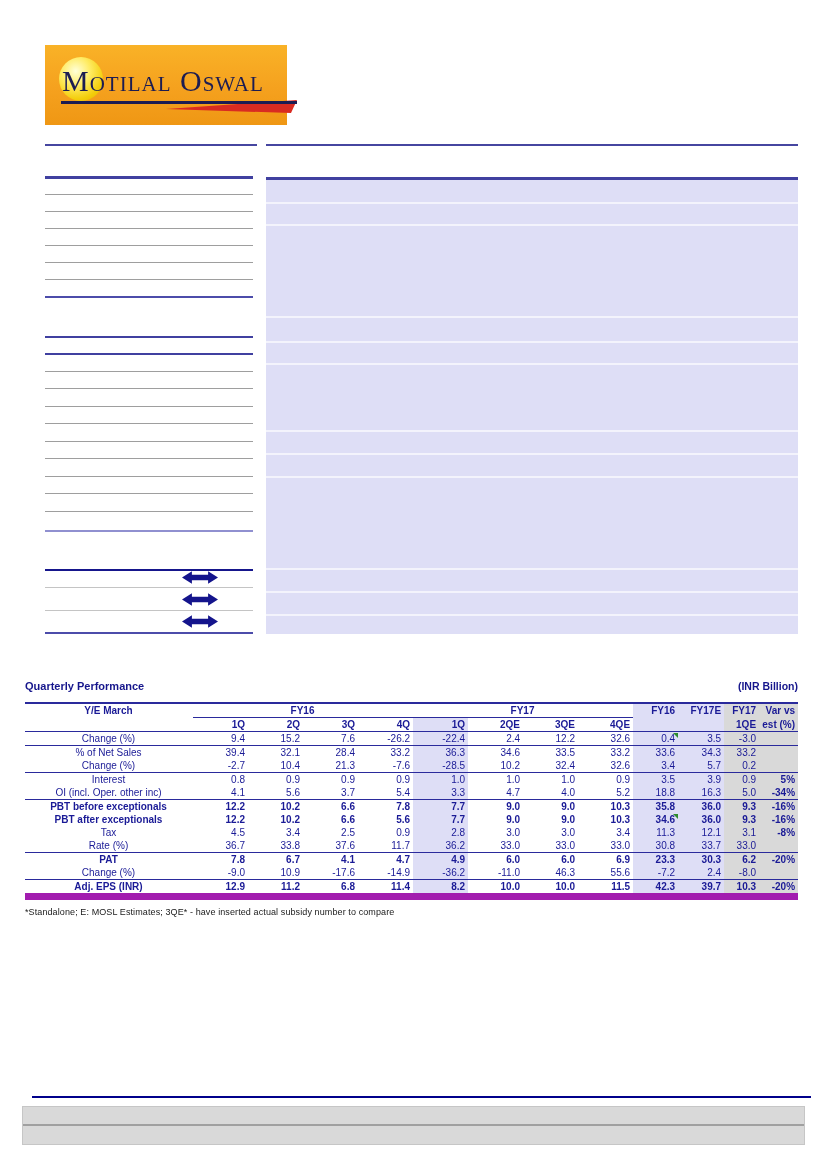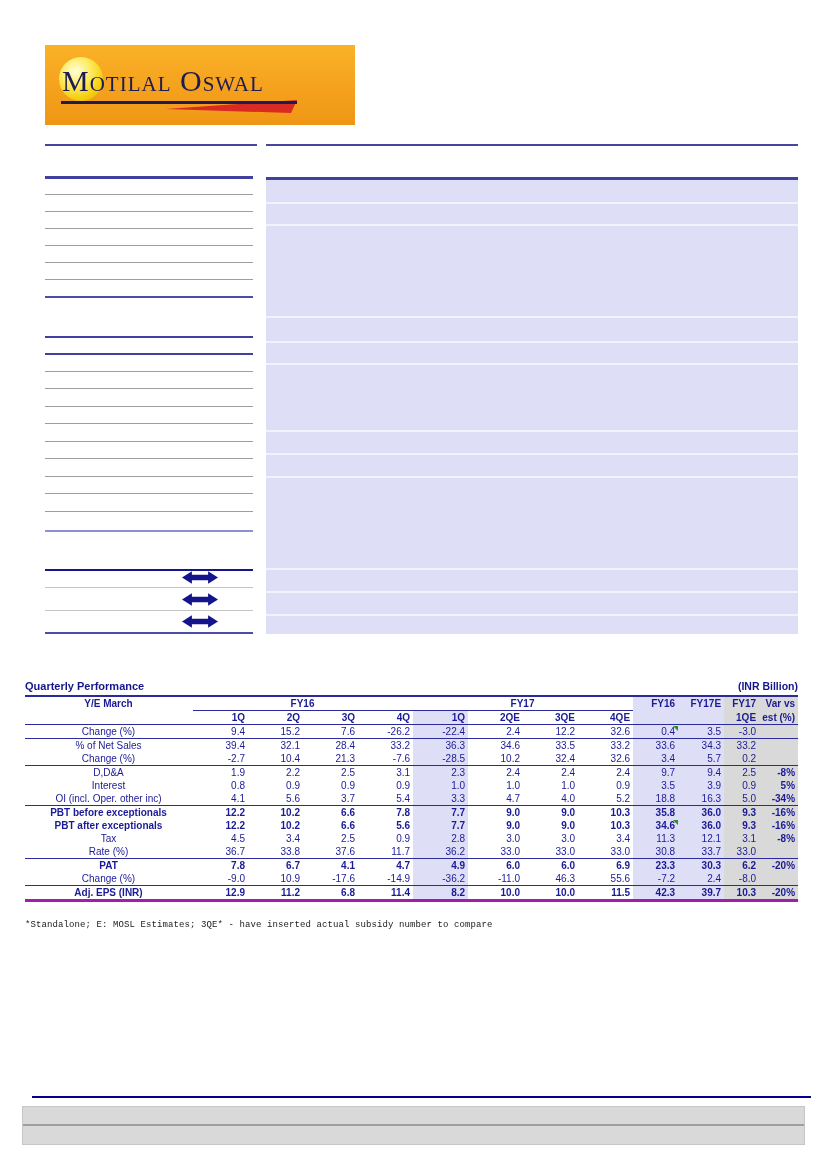--- a/index.html
+++ b/index.html
@@ -1,59 +1,59 @@
 <!DOCTYPE html>
 <html><head>
 <meta charset="utf-8">
 <style>
   html,body{margin:0;padding:0;background:#fff;}
   .page{position:relative;width:827px;height:1169px;background:#ffffff;overflow:hidden;
         font-family:"Liberation Sans",sans-serif;}
 
   
-  .logo{position:absolute;left:45px;top:45px;width:310px;height:80px;
+  .logo{position:absolute;left:45px;top:45px;width:242px;height:80px;
         background:linear-gradient(180deg,#f9b227 0%,#f5a11e 55%,#ef9714 100%);}
   .logo-ball{position:absolute;left:14px;top:12px;width:44px;height:44px;border-radius:50%;
         background:radial-gradient(circle at 38% 32%,#ffffd9 0%,#ffec66 35%,#f3cd0a 70%,#dcb400 100%);}
   .logo-text{position:absolute;left:17px;top:21px;width:246px;
         font-family:"Liberation Serif",serif;font-variant:small-caps;
         font-size:30px;line-height:30px;letter-spacing:1px;color:#1c1c52;white-space:nowrap;}
   .logo-underline{position:absolute;left:16px;top:56px;width:236px;height:3px;background:#1c1c52;}
   .logo-swoosh{position:absolute;left:0;top:0;width:270px;height:80px;}
 
   
   .hline{position:absolute;}
   .lavpanel{position:absolute;left:266px;top:177px;width:532px;height:457px;
         background:#dedef6;border-top:3px solid #4040a0;box-sizing:border-box;}
   .lavline{position:absolute;left:0;width:100%;height:2px;background:#f3f3fc;}
   .arrow-icon{position:absolute;left:182px;width:36px;height:15px;}
 
   
   .qtable-wrap{position:absolute;left:25px;top:678px;width:773px;color:#1a1a96;}
   .qtitle-row{display:flex;justify-content:space-between;align-items:flex-end;
-        height:14px;border-bottom:2px solid #2a2a9c;padding-bottom:3px;}
+        height:14px;border-bottom:2px solid #2a2a9c;padding-bottom:10px;}
   .qtitle{font-size:11px;font-weight:bold;color:#16168c;}
   .qunit{font-size:10.5px;font-weight:bold;color:#16168c;}
   table.qt{border-collapse:collapse;table-layout:fixed;width:773px;margin-top:0;}
   table.qt td{font-size:10px;height:13px;line-height:13px;padding:0 3px 0 2px;
         color:#1a1a96;white-space:nowrap;overflow:hidden;vertical-align:middle;}
   td.num{text-align:right;font-family:"Liberation Sans",sans-serif;}
   td.lbl{text-align:center;padding-left:1px;}
   td.ind{padding-left:10px;}
   .b{font-weight:bold;}
   tr.sep td{border-bottom:1px solid #2a2a9c;}
-  tr.lastrow td{border-bottom:3px solid #a21caf;}
+  tr.lastrow td{border-bottom:7px solid #a21caf;}
   tr.colhdr td{border-bottom:1.5px solid #2a2a9c;font-weight:bold;}
   td.grpu{border-bottom:1px solid #2a2a9c;text-align:center;font-weight:bold;}
   td.lav{background:#dedef6;}
   td.gry{background:#d9d9d9;}
   td.rel{position:relative;}
   .mark{position:absolute;top:1px;right:0;width:0;height:0;
         border-top:5px solid #2e8b2e;border-left:5px solid transparent;}
-  .footnote{font-size:9px;color:#1a1a1a;margin-top:18px;letter-spacing:0.1px;font-family:Liberation Mono, monospace;}
+  .footnote{font-size:9px;color:#1a1a1a;margin-top:7px;letter-spacing:0.1px;}
 
   
   .footer-line{position:absolute;left:32px;top:1096px;width:779px;height:2px;background:#00008b;}
   .footer-panel{position:absolute;left:22px;top:1106px;width:783px;height:39px;
         background:#d9d9d9;border:1px solid #c6c6c6;box-sizing:border-box;}
   .footer-divider{position:absolute;left:0;top:17px;width:100%;height:2px;background:#a0a0a0;}
 </style>
 </head>
 <body>
 
@@ -208,35 +208,20 @@
             <td class="num rel lav">-28.5</td>
             <td class="num rel ">10.2</td>
             <td class="num rel ">32.4</td>
             <td class="num rel ">32.6</td>
             <td class="num rel lav">3.4</td>
             <td class="num rel lav">5.7</td>
             <td class="num rel gry">0.2</td>
             <td class="num rel gry b"></td>
           </tr>
           <tr>
-            <td class="lbl ind">D,D&amp;A</td>
-            <td class="num rel ">1.9</td>
-            <td class="num rel ">2.2</td>
-            <td class="num rel ">2.5</td>
-            <td class="num rel ">3.1</td>
-            <td class="num rel lav">2.3</td>
-            <td class="num rel ">2.4</td>
-            <td class="num rel ">2.4</td>
-            <td class="num rel ">2.4</td>
-            <td class="num rel lav">9.7</td>
-            <td class="num rel lav">9.4</td>
-            <td class="num rel gry">2.5</td>
-            <td class="num rel gry b">-8%</td>
-          </tr>
-          <tr>
             <td class="lbl ind">Interest</td>
             <td class="num rel ">0.8</td>
             <td class="num rel ">0.9</td>
             <td class="num rel ">0.9</td>
             <td class="num rel ">0.9</td>
             <td class="num rel lav">1.0</td>
             <td class="num rel ">1.0</td>
             <td class="num rel ">1.0</td>
             <td class="num rel ">0.9</td>
             <td class="num rel lav">3.5</td>

